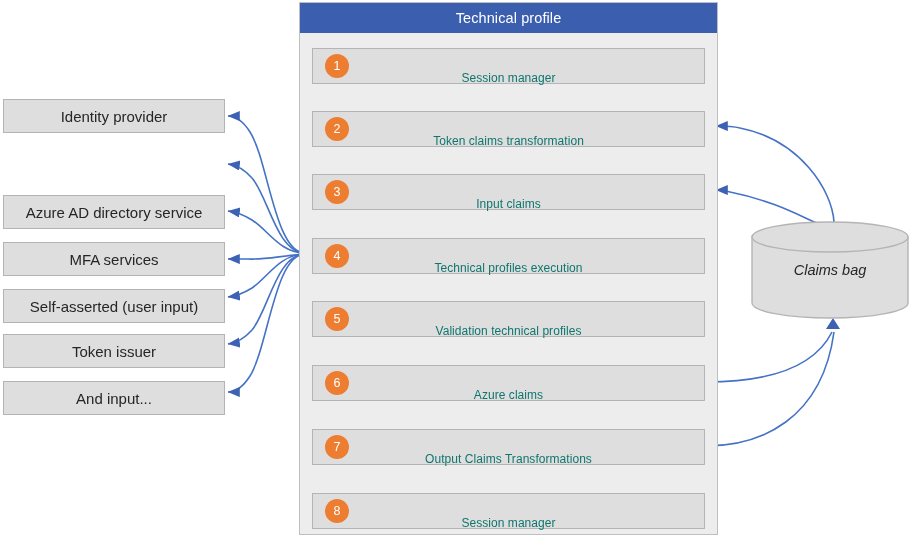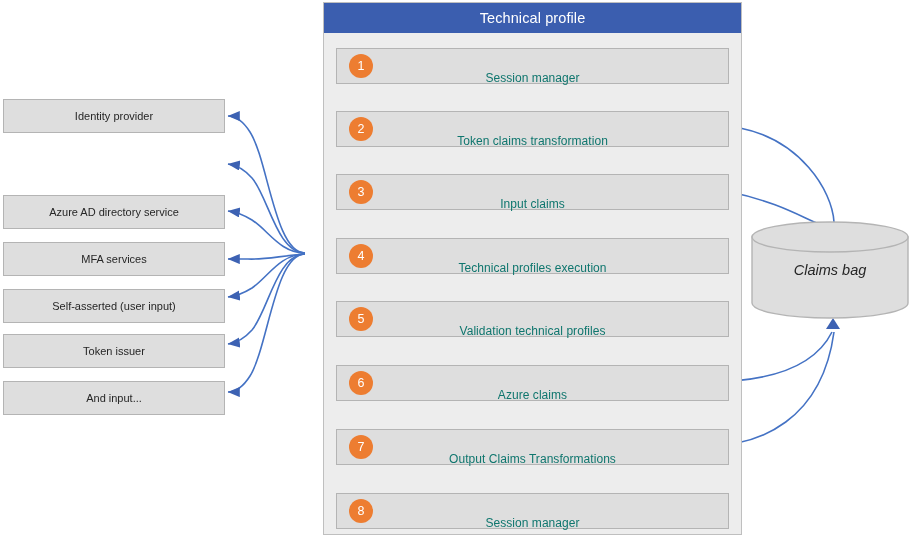--- a/index.html
+++ b/index.html
@@ -26,21 +26,20 @@
   }
 
   
   .panel {
     position: absolute;
     left: 299px; top: 2px;
     width: 419px; height: 533px;
     background: #EDEDED;
     border: 1px solid #BFBFBF;
     z-index: 2;
-    margin-left: 24px;
   }
   .panel-header {
     position: absolute;
     left: 0; top: 0;
     width: 417px; height: 30px;
     background: #3B5EAF;
     color: #ffffff;
     font-size: 14.5px;
     display: flex;
     align-items: center;
@@ -88,21 +87,21 @@
   .src-box {
     position: absolute;
     left: 3px;
     width: 222px;
     height: 34px;
     background: #DEDEDE;
     border: 1px solid #B4B4B4;
     display: flex;
     align-items: center;
     justify-content: center;
-    font-size: 11px;
+    font-size: 15px;
     color: #262626;
     z-index: 2;
   }
 
   
   .cylinder {
     position: absolute;
     left: 751px; top: 221px;
     width: 158px; height: 98px;
     z-index: 2;

